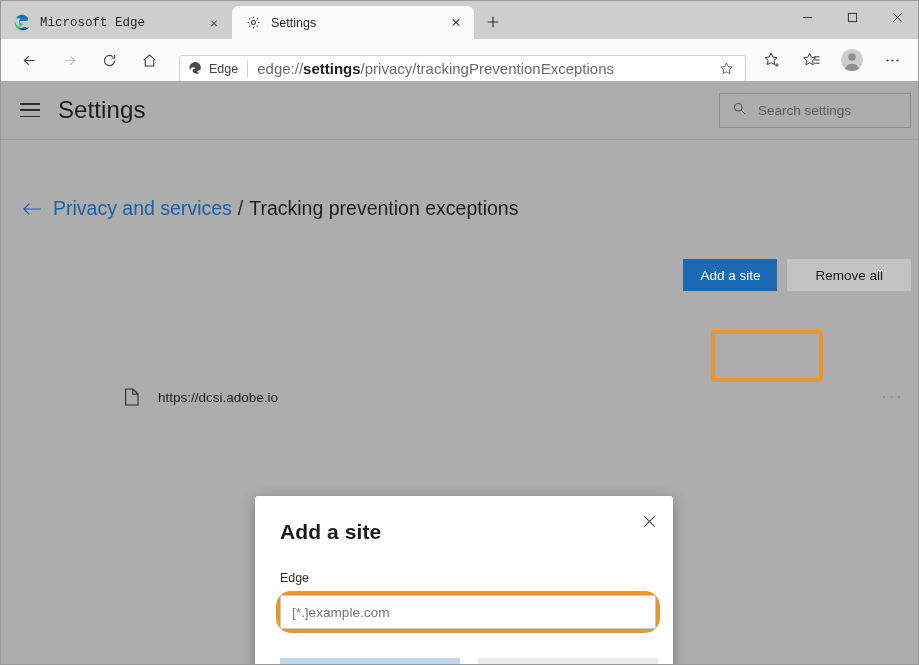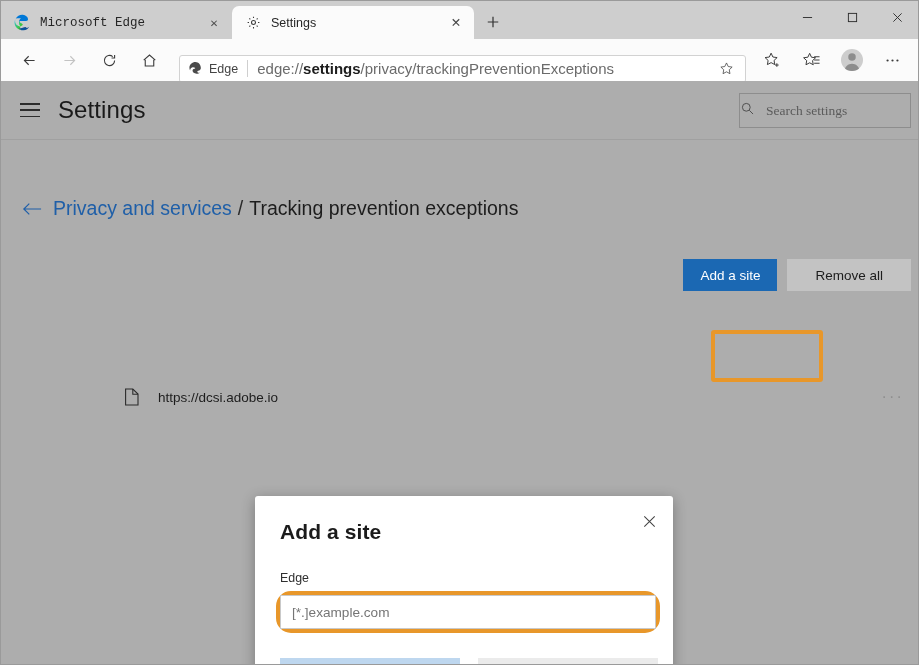--- a/index.html
+++ b/index.html
@@ -155,26 +155,25 @@
     display: flex; flex-direction: column; justify-content: space-between;
     flex: 0 0 auto;
   }
   .hamburger span { display: block; height: 1.5px; background: #2c2c2c; width: 100%; }
   .settings-title {
     font-size: 24px; color: #1a1a1a; font-weight: 400;
     letter-spacing: .1px;
   }
   .search-box {
     position: absolute; right: 9px; top: 12px;
-    width: 172px; height: 35px;
+    width: 192px; height: 35px;
     border: 1px solid #8d8d8d;
     background: transparent;
     display: flex; align-items: center;
-    padding-left: 0;
-    font-family: Liberation Serif, serif;
+    padding-left: 12px;
   }
   .search-ph {
     font-size: 13.5px; color: #5b5b5b;
     margin-left: 11px;
   }
 
   .breadcrumb {
     position: absolute; left: 0; top: 116px;
     display: flex; align-items: flex-end;
     padding-left: 20px;

